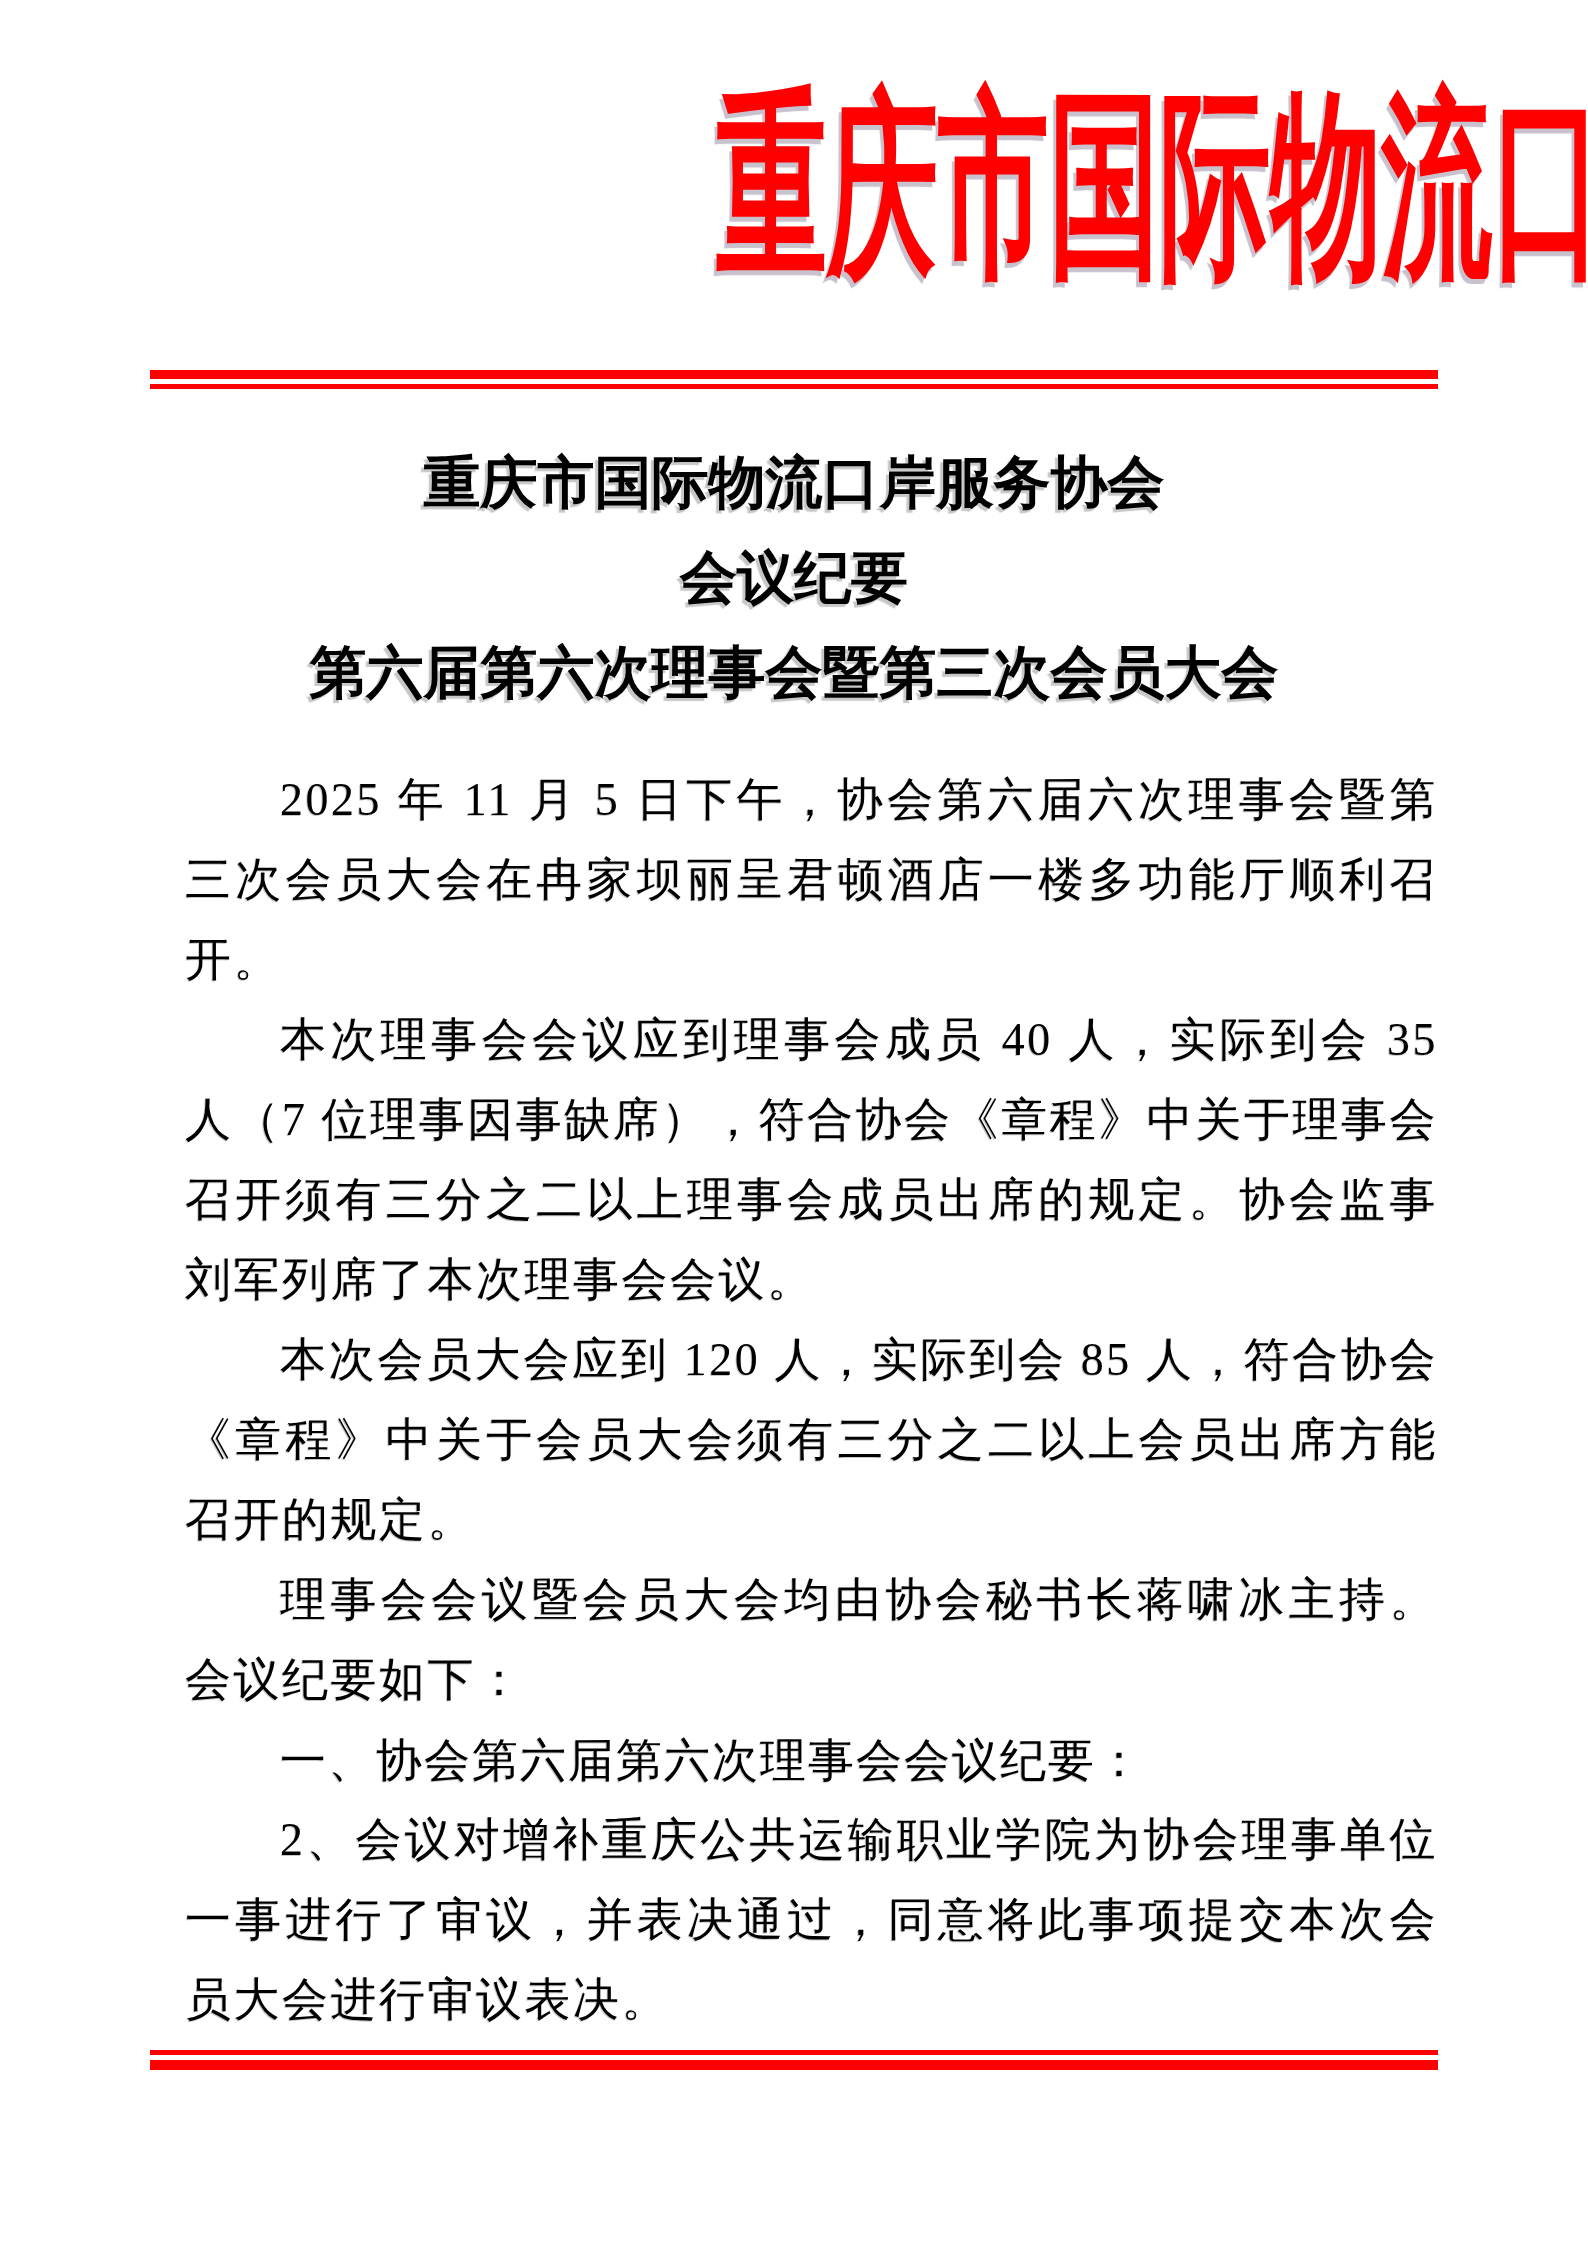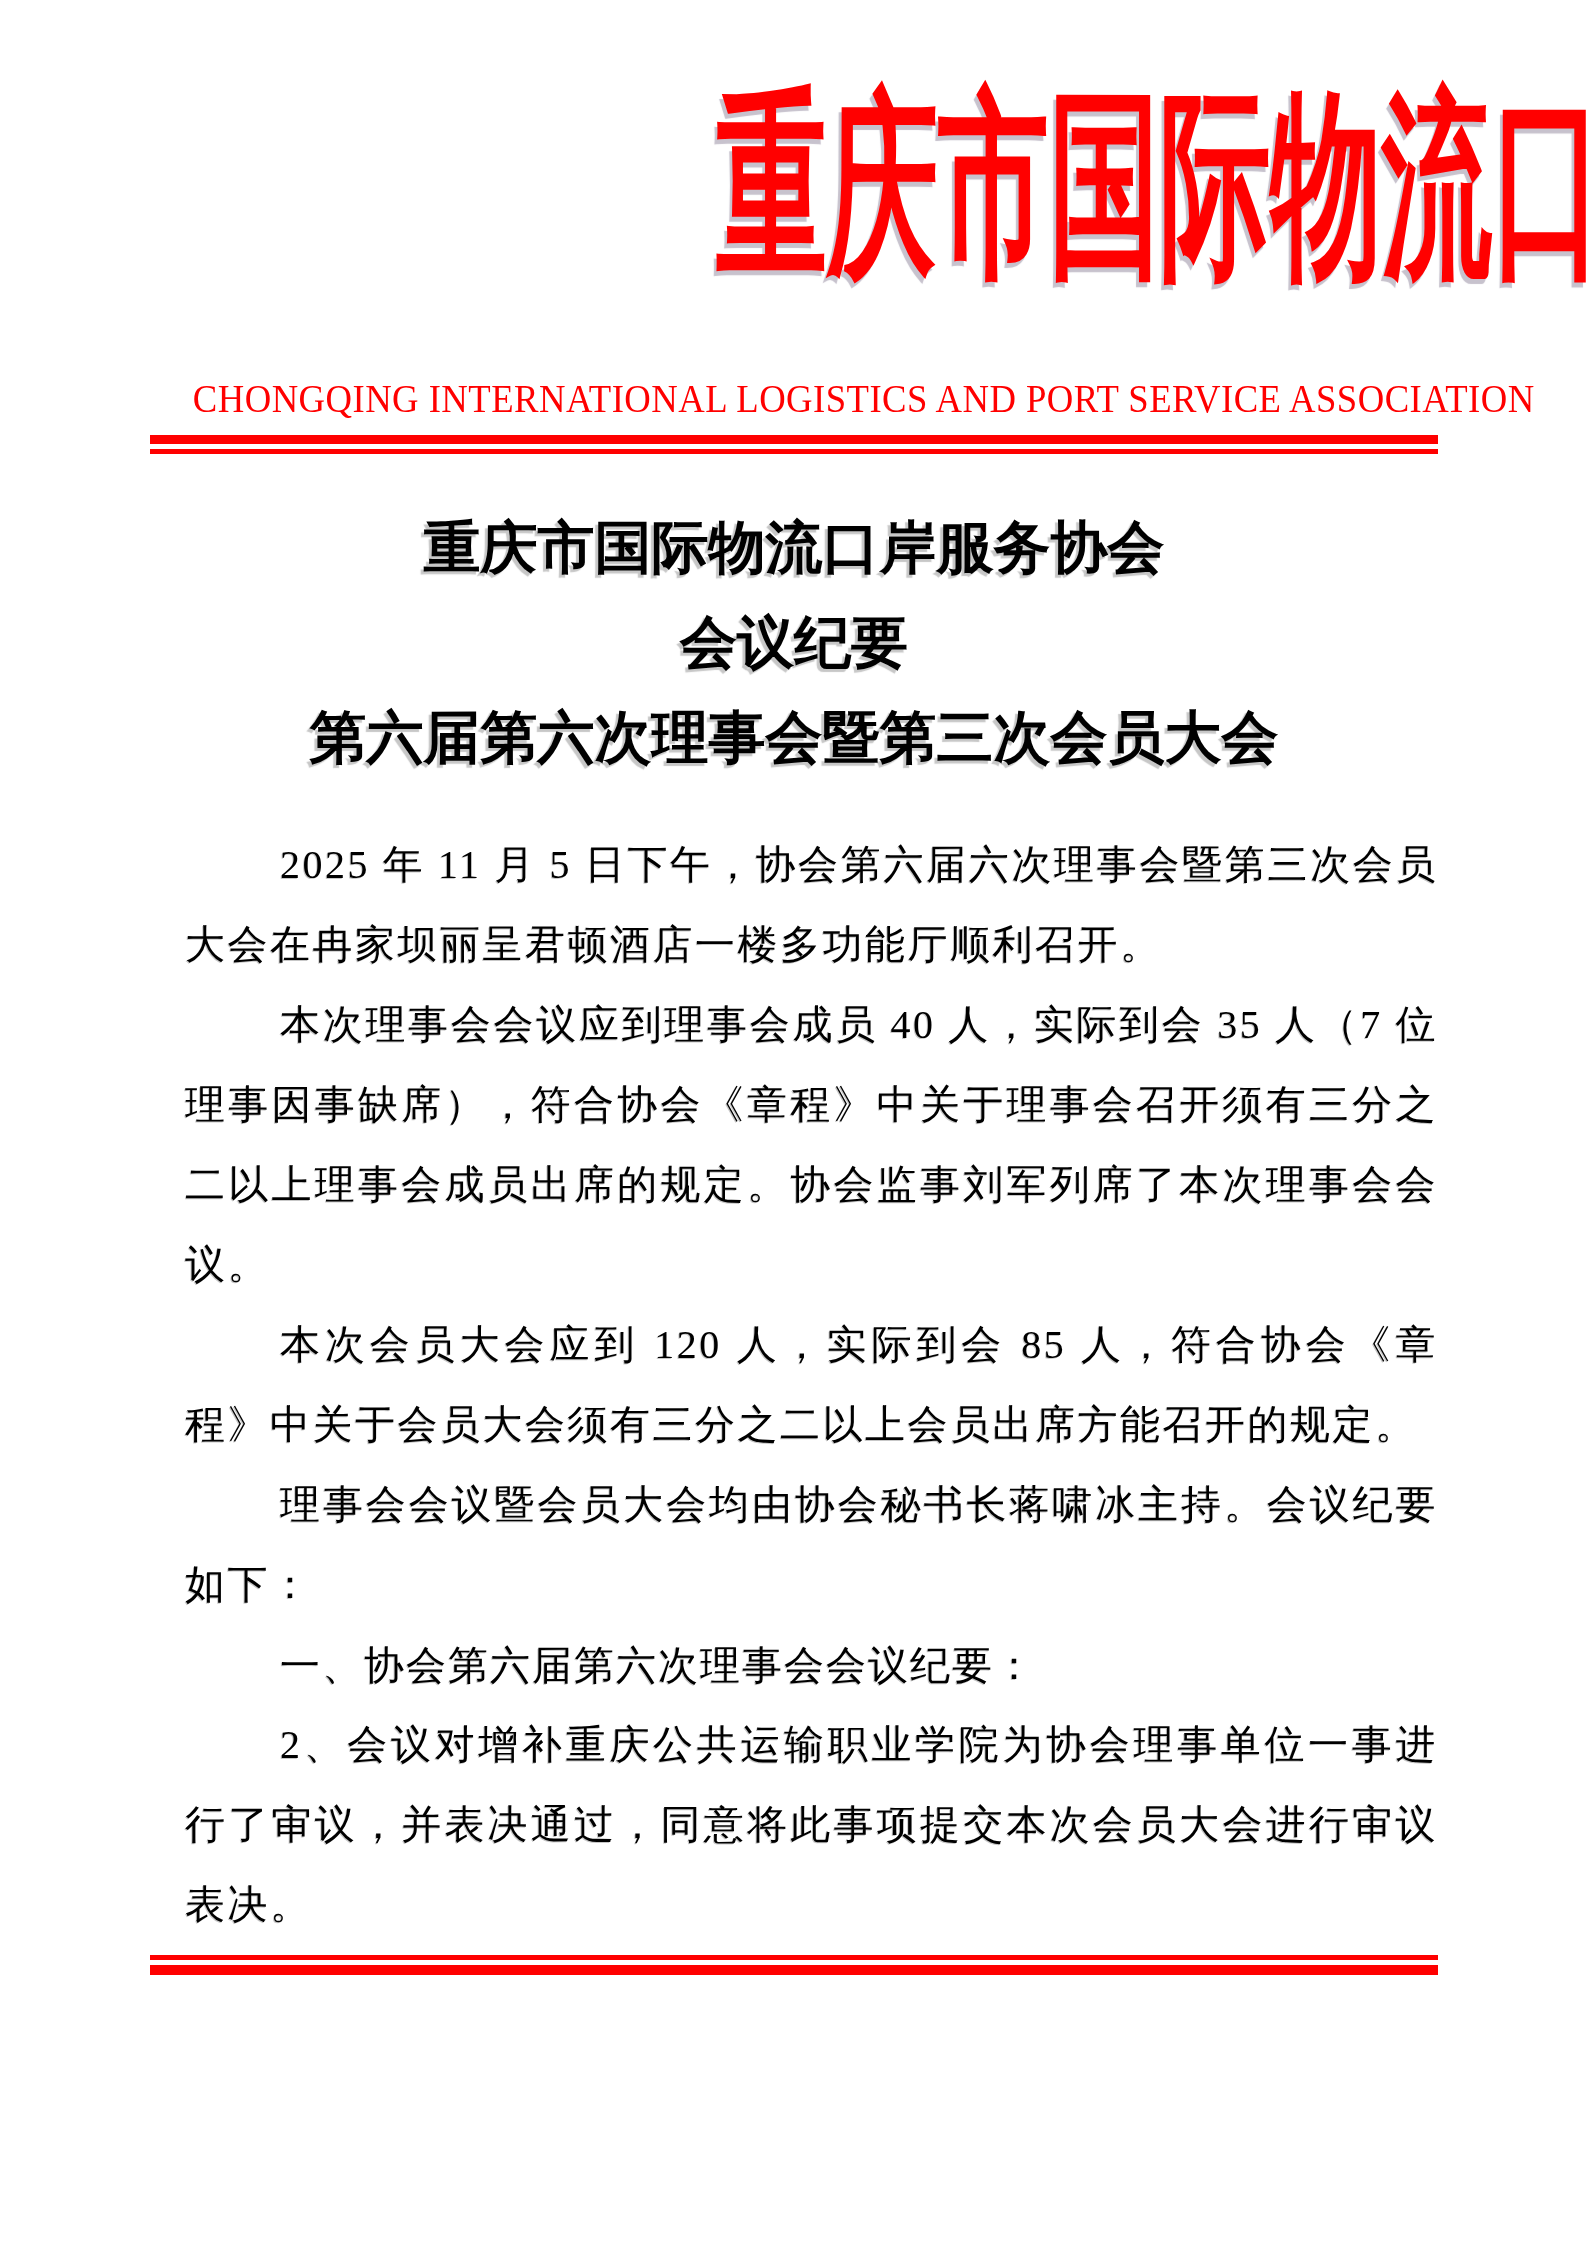--- a/index.html
+++ b/index.html
@@ -30,42 +30,39 @@
   .rule-bottom-thick { height:10px; margin-top:5px; }
 
   
   .doc-title { margin-top:46px; text-align:center; font-weight:bold;
                text-shadow:-3px 3px 1px rgba(70,70,70,0.30); }
   .doc-title .t-line { font-size:57px; line-height:95px; }
 
   
   .doc-body {
     margin-top:40px; padding-left:35px;
-    font-size:40px; line-height:80px; letter-spacing:2.5px;
+    font-size:46px; line-height:80px; letter-spacing:2.5px;
     text-align:justify; text-shadow:-1px 1px 0 rgba(0,0,0,0.22);
   }
   .doc-body p { margin:0; text-indent:95px; }
   .section-heading {
     font-weight:normal;
     font-family:"Liberation Sans","DejaVu Sans",sans-serif;
     letter-spacing:2px;
   }
 </style>
 </head>
 <body>
 
 <div class="page">
   <div class="content">
 
     <header>
       <div class="org-cn">
         <span class="stretch">重庆市国际物流口岸服务协会</span>
-      </div>
-      <div class="org-en">
-        <span class="stretch">CHONGQING INTERNATIONAL LOGISTICS AND PORT SERVICE ASSOCIATION</span>
       </div>
       <div class="rule rule-top-thick"></div>
       <div class="rule rule-top-thin"></div>
     </header>
 
     <section class="doc-title">
       <div class="t-line">重庆市国际物流口岸服务协会</div>
       <div class="t-line">会议纪要</div>
       <div class="t-line">第六届第六次理事会暨第三次会员大会</div>
     </section>

